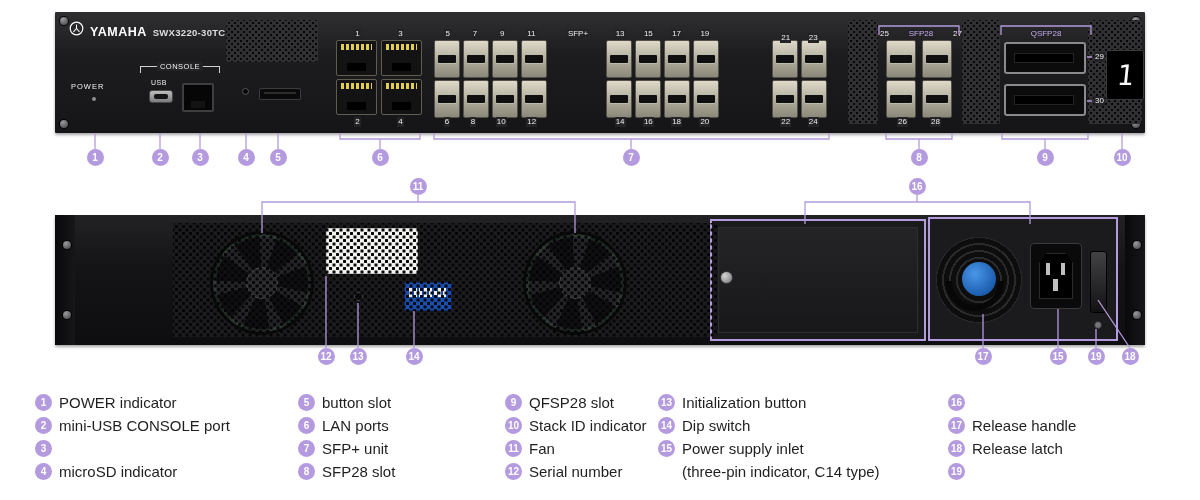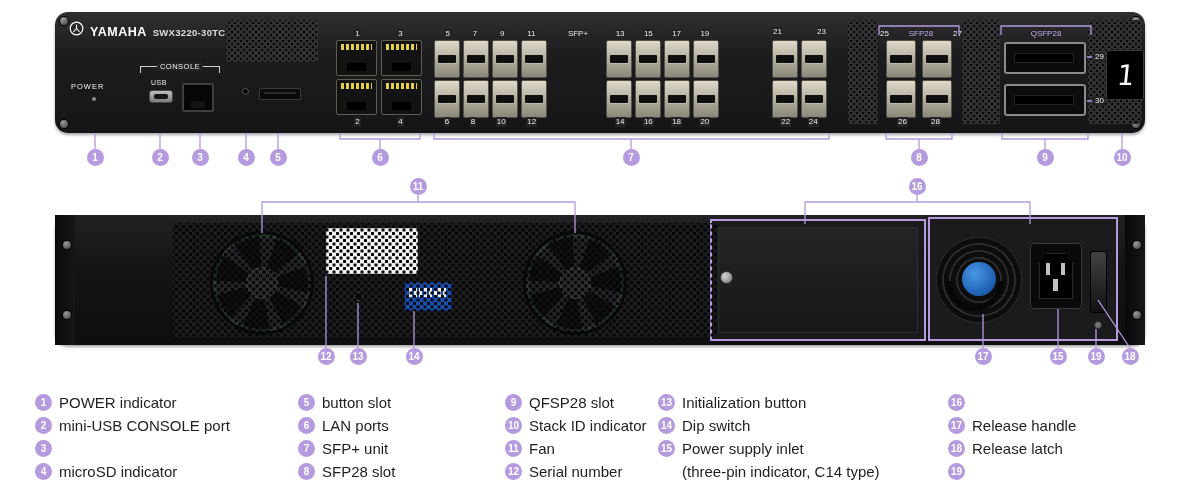--- a/index.html
+++ b/index.html
@@ -1,21 +1,21 @@
 <!DOCTYPE html>
 <html><head>
 <meta charset="utf-8">
 <style>
   :root{ --purple:#b49ade; --panel:#232325; }
   html,body{margin:0;padding:0;background:#fff;}
   body{font-family:"Liberation Sans",sans-serif;}
   #canvas{position:relative;width:1200px;height:500px;background:#fff;overflow:hidden;}
 
   
-  .panel{position:absolute;border-radius:13px;z-index:1;}
+  .panel{position:absolute;border-radius:1px;z-index:1;}
   #front-panel{left:55px;top:12px;width:1090px;height:121px;
     background:linear-gradient(180deg,#2f2f31,#1d1d1f 35%,#151517);
     box-shadow:0 2px 3px rgba(0,0,0,.35);}
   #rear-panel{left:55px;top:215px;width:1090px;height:130px;
     background:linear-gradient(180deg,#222224,#141416 40%,#0e0e10);
     box-shadow:0 2px 3px rgba(0,0,0,.35);}
 
   .screw{position:absolute;width:8px;height:8px;border-radius:50%;
     background:radial-gradient(circle at 35% 30%,#9a9a9c,#3c3c3e);box-shadow:0 0 0 1px #000;}
 
@@ -216,21 +216,21 @@
         <span class="pn">20</span>
       </div>
       <div class="cage" style="left: 551px; top: 28px;"></div>
       <div class="cage" style="left: 551px; top: 68px;"></div>
       <div class="cage" style="left: 580px; top: 28px;"></div>
       <div class="cage" style="left: 580px; top: 68px;"></div>
       <div class="cage" style="left: 609px; top: 28px;"></div>
       <div class="cage" style="left: 609px; top: 68px;"></div>
       <div class="cage" style="left: 638px; top: 28px;"></div>
       <div class="cage" style="left: 638px; top: 68px;"></div>
-      <div class="numrow" style="left: 717px; top: 15px; width: 55px; justify-content: space-between;">
+      <div class="numrow" style="left: 717px; top: 21px; width: 55px;">
         <span class="pn">21</span>
         <span class="pn">23</span>
       </div>
       <div class="numrow" style="left: 717px; top: 105px; width: 55px;">
         <span class="pn">22</span>
         <span class="pn">24</span>
       </div>
       <div class="cage" style="left: 717px; top: 28px;"></div>
       <div class="cage" style="left: 717px; top: 68px;"></div>
       <div class="cage" style="left: 746px; top: 28px;"></div>

